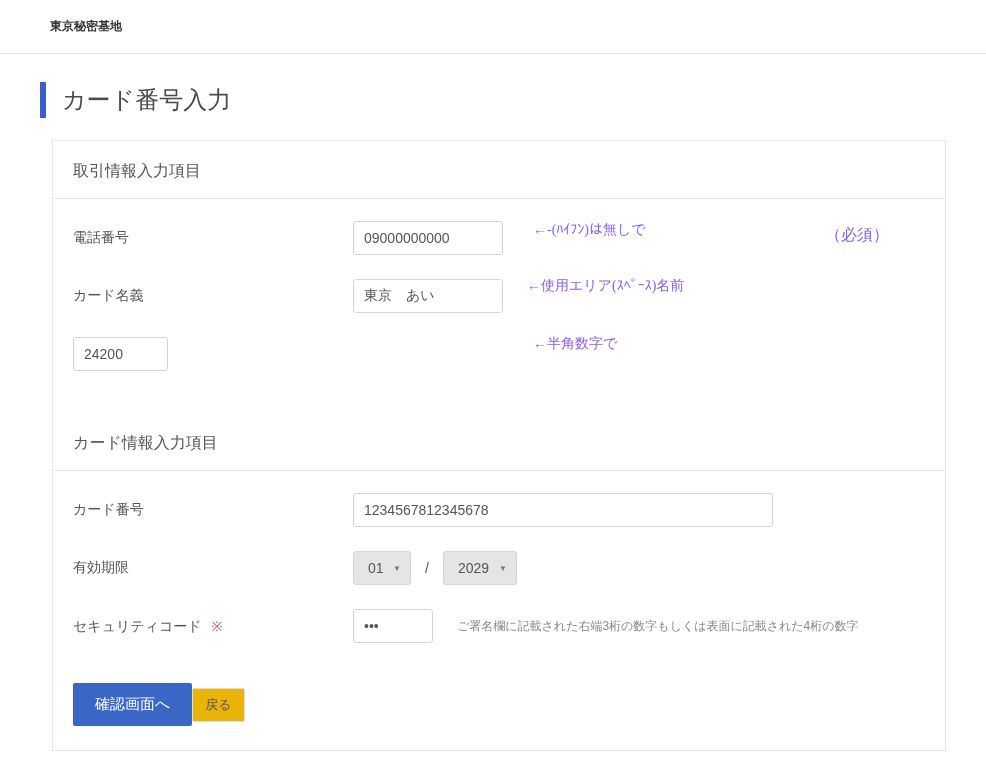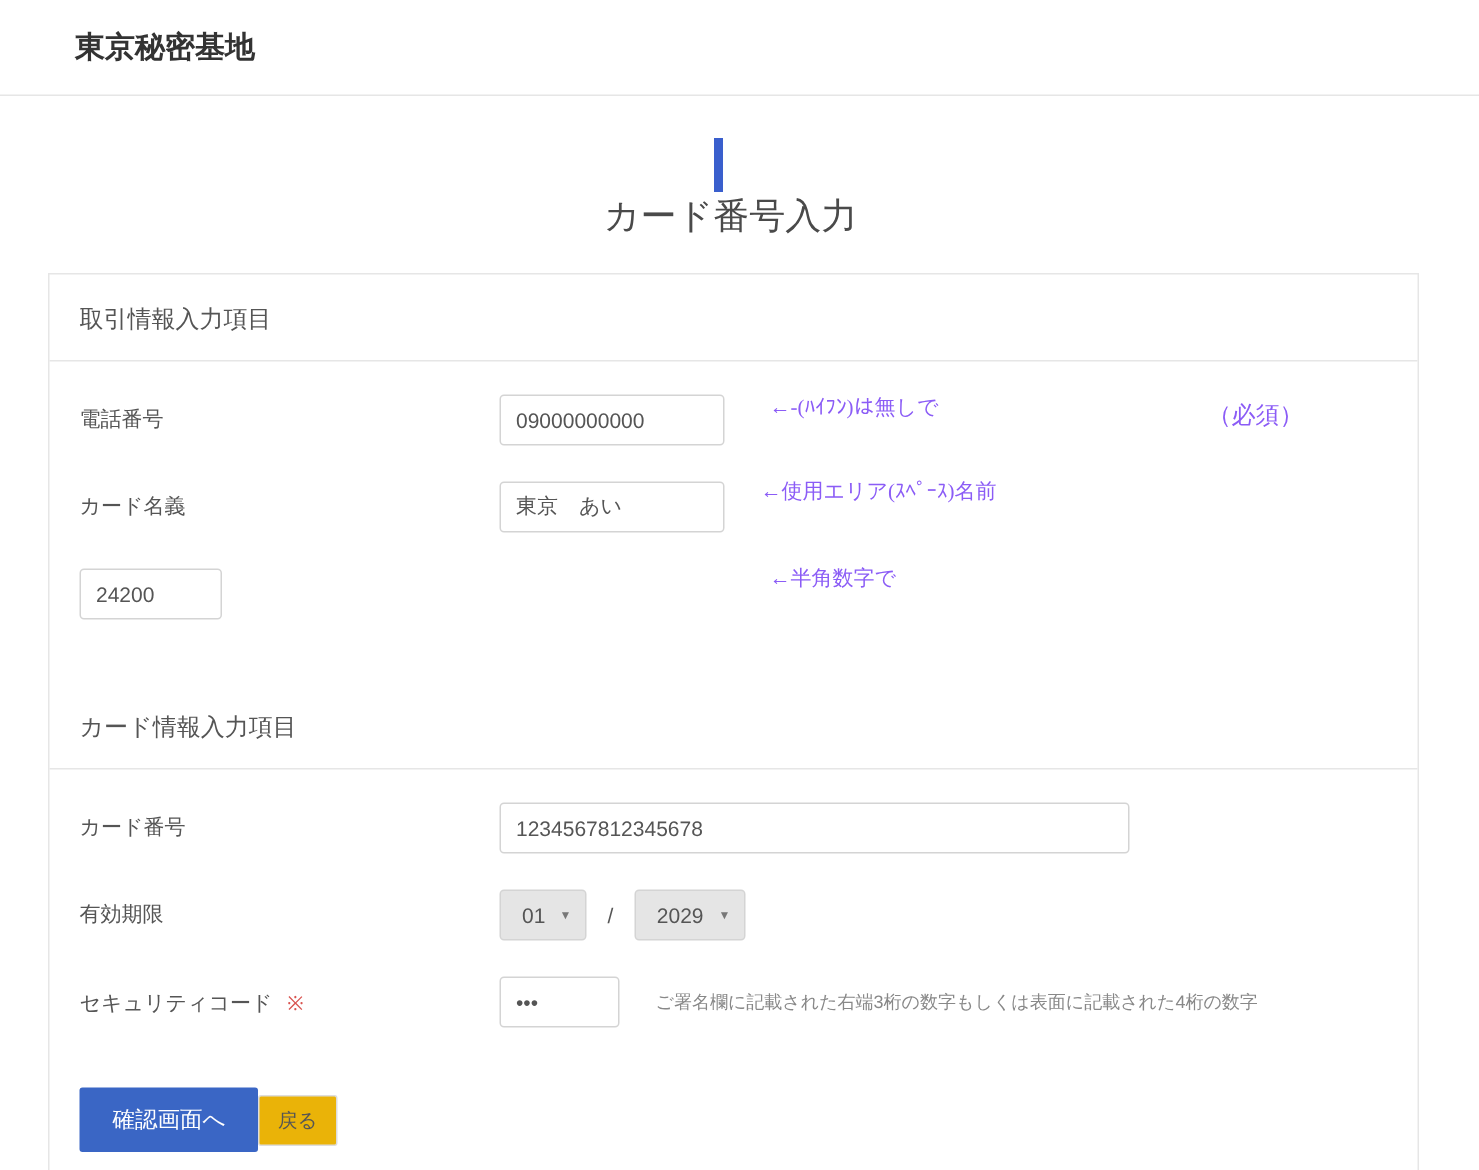--- a/index.html
+++ b/index.html
@@ -12,43 +12,42 @@
       background: #ffffff;
       color: #333;
       width: 986px;
       height: 780px;
     }
     .header {
       padding: 18px 50px;
       border-bottom: 1px solid #e6e6e6;
     }
     .site-title {
-      font-size: 20px;
+      font-size: 12px;
       font-weight: bold;
       color: #333;
     }
     .page-title-wrap {
       padding: 28px 52px 12px 40px;
       display: flex;
       align-items: center;
-      flex-direction: column;
     }
     .page-title-bar {
       width: 6px;
       height: 36px;
       background: #3a5fcd;
       margin-right: 16px;
     }
     .page-title {
       font-size: 24px;
       font-weight: 400;
       color: #4a4a4a;
     }
     .card {
-      margin: 10px 40px 20px 32px;
+      margin: 10px 40px 20px 52px;
       border: 1px solid #e6e6e6;
       background: #fff;
     }
     .section-header {
       padding: 20px 20px 16px 20px;
       font-size: 16px;
       color: #555;
       border-bottom: 1px solid #e6e6e6;
     }
     .section-body {

